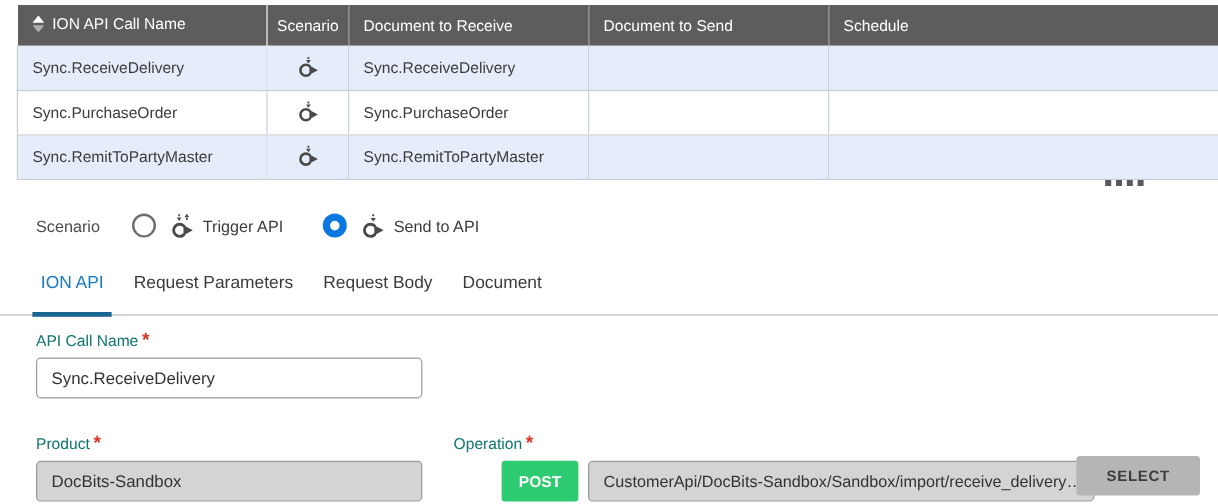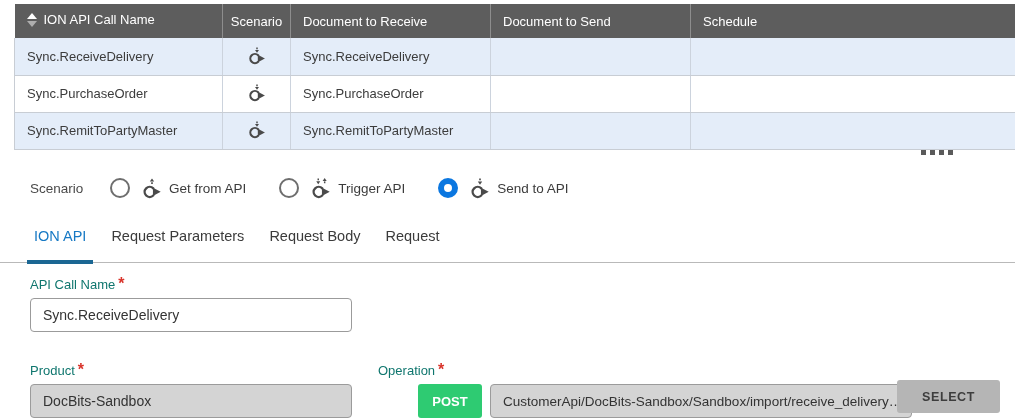--- a/index.html
+++ b/index.html
@@ -173,32 +173,20 @@
 <div class="drag-handle">
   <i></i>
     <i></i>
     <i></i>
     <i></i>
 </div>
 
 <div class="scenario-row">
   <span class="sc-label">Scenario</span>
 
-  <span class="radio-opt">
-    <span class="radio-circ"></span>
-    <span class="opt-ic">
-      <svg width="22" height="22" viewBox="0 0 24 24">
-        <polygon points="9.6,5 14.4,5 12,1.6" fill="#4a4a4a"></polygon>
-        <path d="M12 5.6 V8.6" stroke="#4a4a4a" stroke-width="1.8" stroke-dasharray="2 1.4" fill="none"></path>
-        <path d="M13.4 12.4 A5.5 5.5 0 1 0 13.4 20.2" stroke="#4a4a4a" stroke-width="2.6" fill="none" stroke-linecap="round"></path>
-        <polygon points="13,11.6 21.5,16.2 13,20.8" fill="#4a4a4a"></polygon>
-      </svg>
-    </span>
-    <span class="opt-label">Get from API</span>
-  </span>
 
   <span class="radio-opt">
     <span class="radio-circ"></span>
     <span class="opt-ic">
       <svg width="22" height="22" viewBox="0 0 24 24">
         <path d="M9 1.6 V4.2" stroke="#4a4a4a" stroke-width="1.6" stroke-dasharray="2 1.4" fill="none"></path>
         <polygon points="6.8,4.6 11.2,4.6 9,7.8" fill="#4a4a4a"></polygon>
         <polygon points="13.8,4.4 18.2,4.4 16,1.2" fill="#4a4a4a"></polygon>
         <path d="M16 4.8 V7.4" stroke="#4a4a4a" stroke-width="1.6" stroke-dasharray="2 1.4" fill="none"></path>
         <path d="M13.4 12.4 A5.5 5.5 0 1 0 13.4 20.2" stroke="#4a4a4a" stroke-width="2.6" fill="none" stroke-linecap="round"></path>
@@ -219,21 +207,21 @@
       </svg>
     </span>
     <span class="opt-label">Send to API</span>
   </span>
 </div>
 
 <div class="tabs">
   <div class="tab active">ION API</div>
   <div class="tab">Request Parameters</div>
   <div class="tab">Request Body</div>
-  <div class="tab">Request</div>
+  <div class="tab">Document</div>
 </div>
 
 <div class="form">
 
   <div class="fld-api-call">
     <span class="f-label">API Call Name</span><span class="req">*</span>
     <input class="text-input" type="text" value="Sync.ReceiveDelivery" style="">
   </div>
 
   <div class="form-row2">

